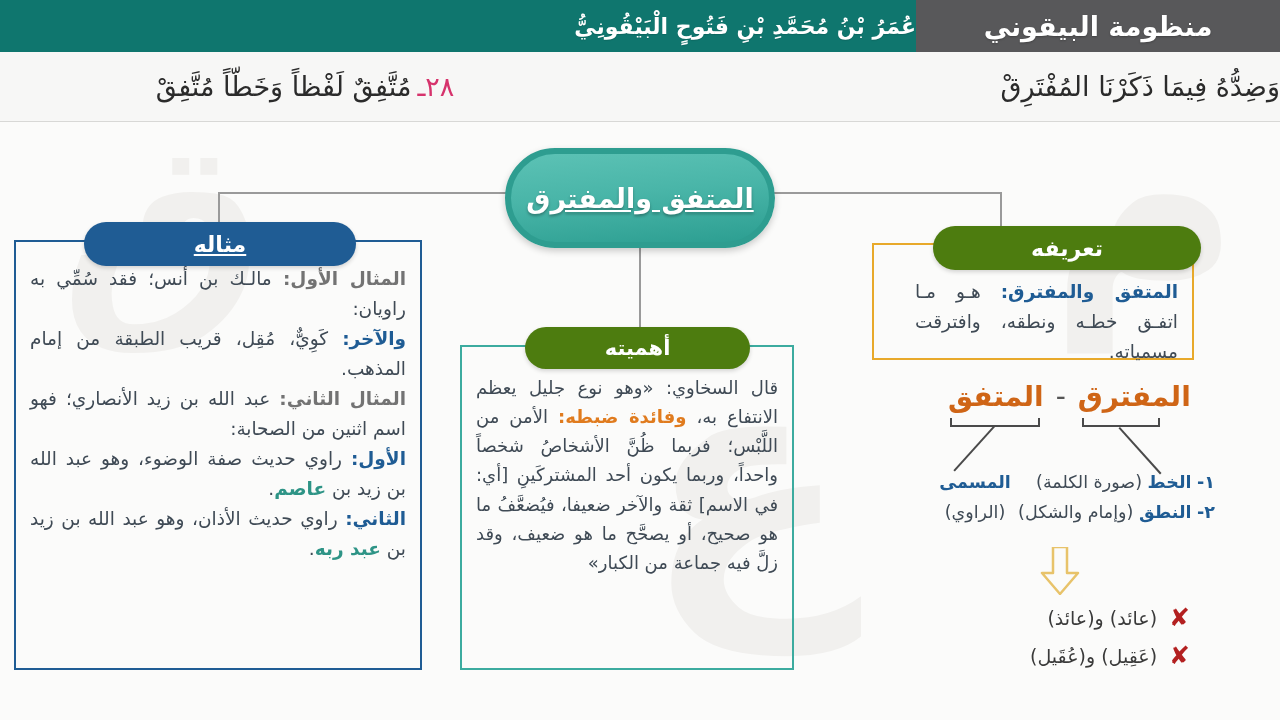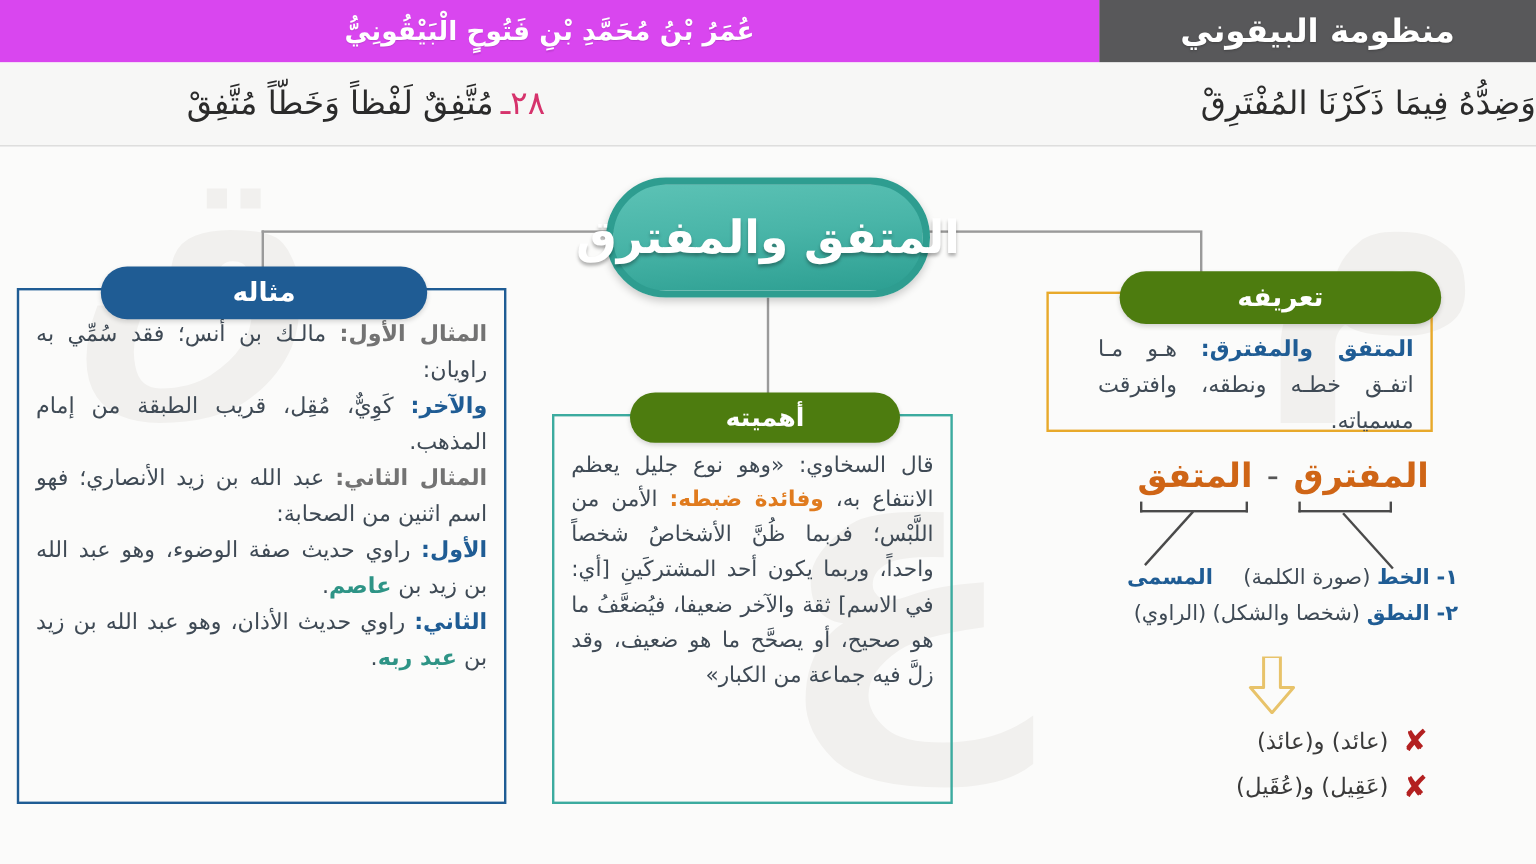--- a/index.html
+++ b/index.html
@@ -40,22 +40,22 @@
     display: flex;
     flex-direction: row;
   }
   .topbar-dark {
     width: 364px; height: 52px;
     background: #58585a;
     display: flex; align-items: center; justify-content: center;
   }
   .topbar-teal {
     flex: 1; height: 52px;
-    background: #d946ef;
-    display: flex; align-items: center; justify-content: center;
+    background: #0f766e;
+    display: flex; align-items: center; 
   }
   .brand-title {
     color: #ffffff;
     font-size: 27px;
     font-weight: bold;
     letter-spacing: -1px;
     text-shadow: 0 1px 2px rgba(0,0,0,.25);
     white-space: nowrap;
   }
   .author-title {
@@ -95,21 +95,21 @@
   .pill {
     position: absolute;
     z-index: 6;
     border-radius: 30px;
     display: flex; align-items: center; justify-content: center;
     color: #ffffff;
     font-weight: bold;
     white-space: nowrap;
     box-shadow: 0 2px 4px rgba(0,0,0,.16);
   }
-  .pill-blue   { background: #1f5c94; }
+  .pill-blue   { background: #1f5c94; text-decoration: underline; }
   .pill-teal   { background: #4d7c0f; }
   .pill-orange { background: #4d7c0f; }
 
   
   .box {
     position: absolute;
     background: transparent;
     z-index: 4;
   }
   .box-blue   { border: 2px solid #1f5c94; }
@@ -136,24 +136,25 @@
     z-index: 7;
     width: 270px; height: 100px;
     border-radius: 50px;
     background: linear-gradient(175deg, #5cc2b5 0%, #49b5a8 45%, #2c9e91 100%);
     border: 6px solid #2e9d90;
     display: flex; align-items: center; justify-content: center;
     box-shadow: 0 3px 7px rgba(0,0,0,.2);
   }
   .central-inner {
     color: #ffffff;
-    font-size: 38px;
+    font-size: 27px;
     font-weight: bold;
     text-shadow: 0 2px 3px rgba(0,0,0,.3);
     white-space: nowrap;
+    text-decoration: underline;
   }
 
   
   .split-title {
     position: absolute;
     z-index: 6;
     font-size: 28px;
     font-weight: bold;
     color: #cf6516;
     white-space: nowrap;
@@ -312,21 +313,21 @@
   </div>
 
   <div class="leaf" style="left:1040px; top:472px; width:175px; text-align:right;">
     <span class="num">١-</span>
     <b>الخط</b>
     <span>(صورة الكلمة)</span>
   </div>
   <div class="leaf" style="left:1020px; top:502px; width:195px; text-align:right;">
     <span class="num">٢-</span>
     <b>النطق</b>
-    <span>(شخصا والشكل)</span>
+    <span>(وإمام والشكل)</span>
   </div>
 
   <div class="down-arrow" style="left:1038px; top:547px;">
     <svg width="44" height="48" viewBox="0 0 44 48" aria-hidden="true">
       <polygon points="15,0 29,0 29,26 40,26 22,47 4,26 15,26" fill="none" stroke="#e8c36a" stroke-width="2.5" stroke-linejoin="round"></polygon>
     </svg>
   </div>
 
   <div class="example-row" style="left:960px; top:605px; width:230px; justify-content:flex-start;">
     <span class="xmark">✘</span>

